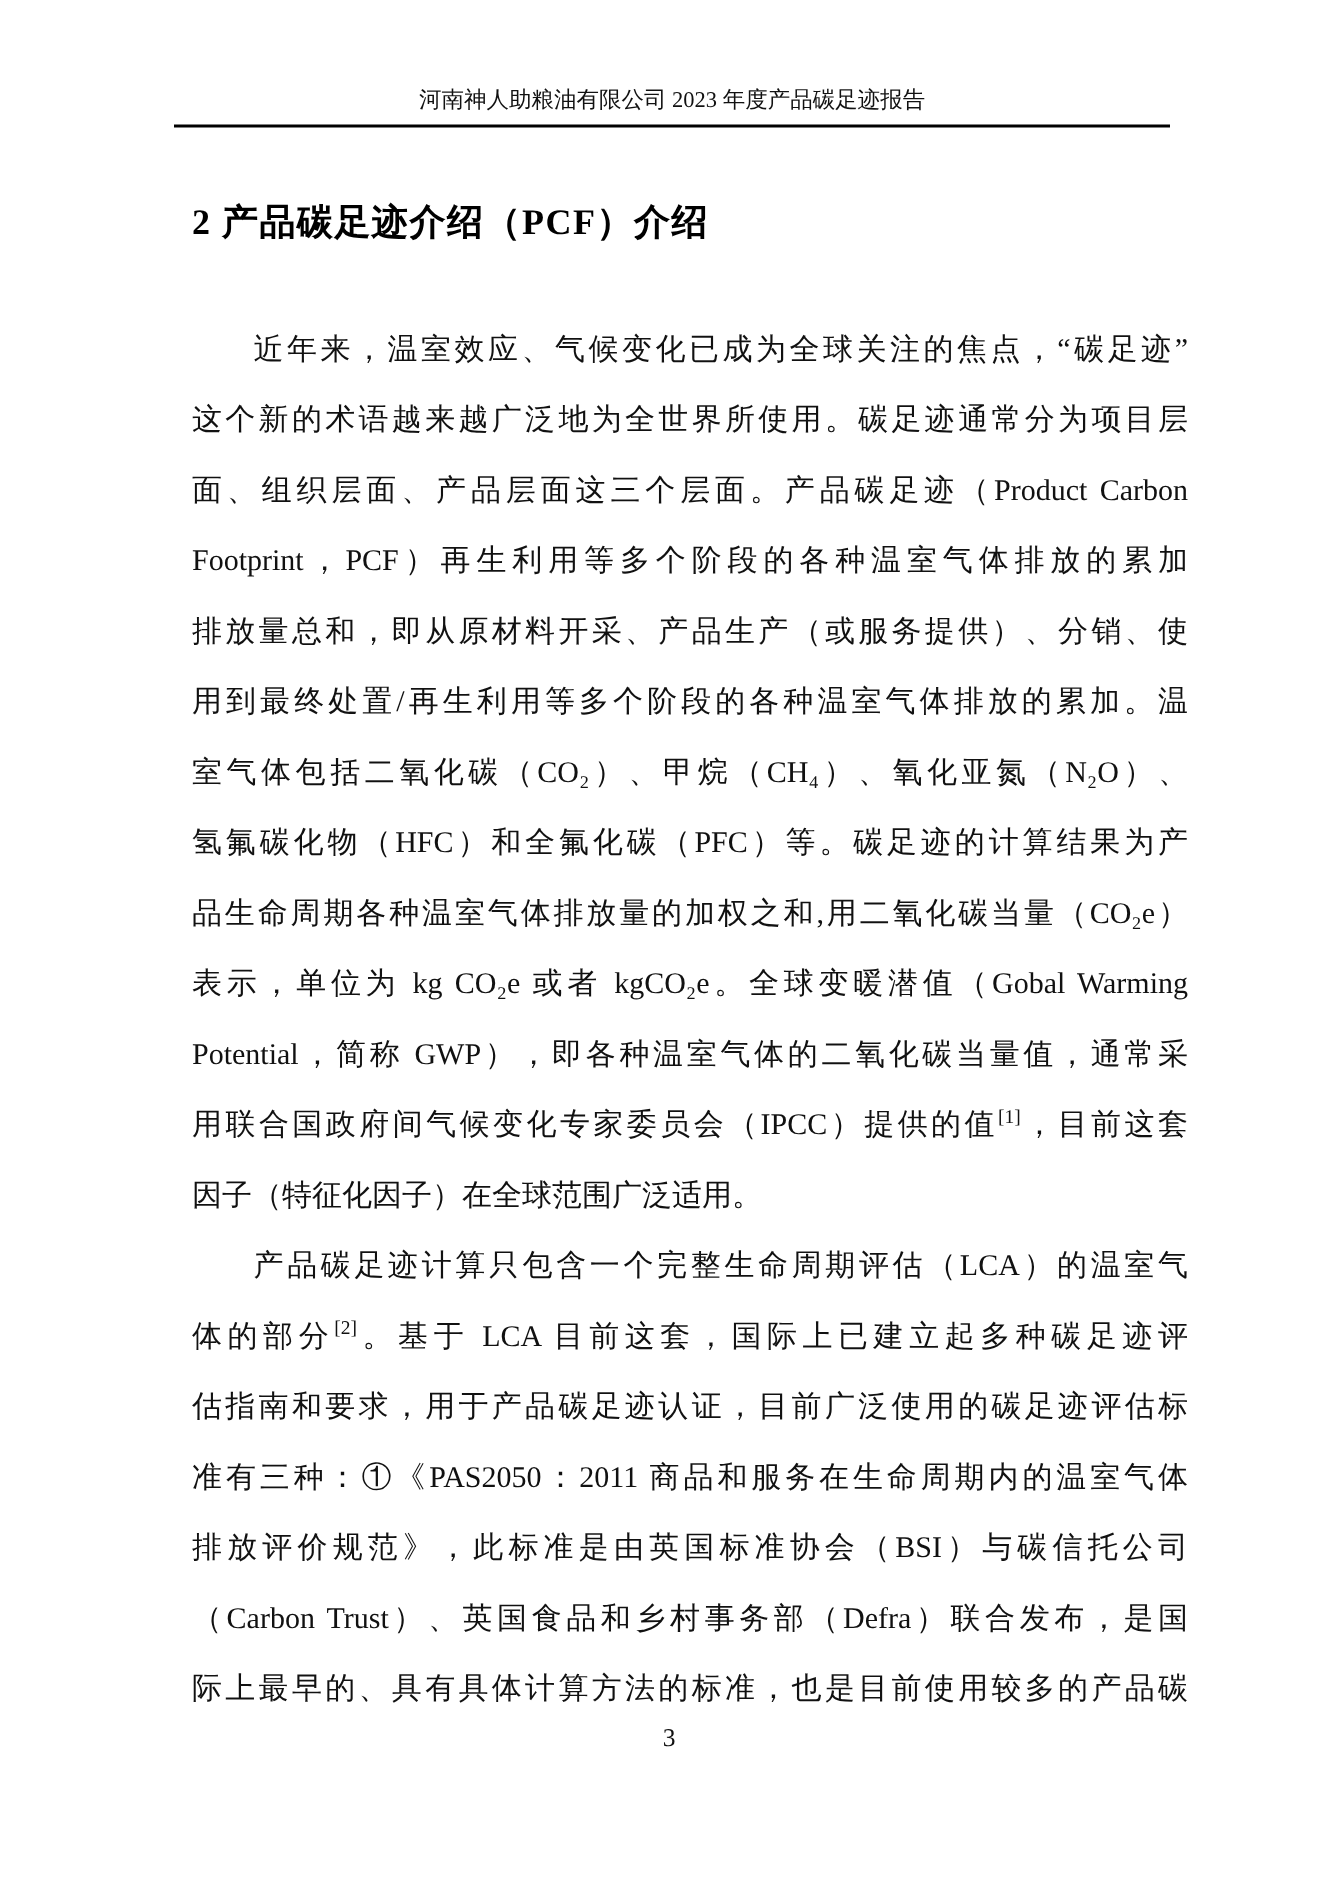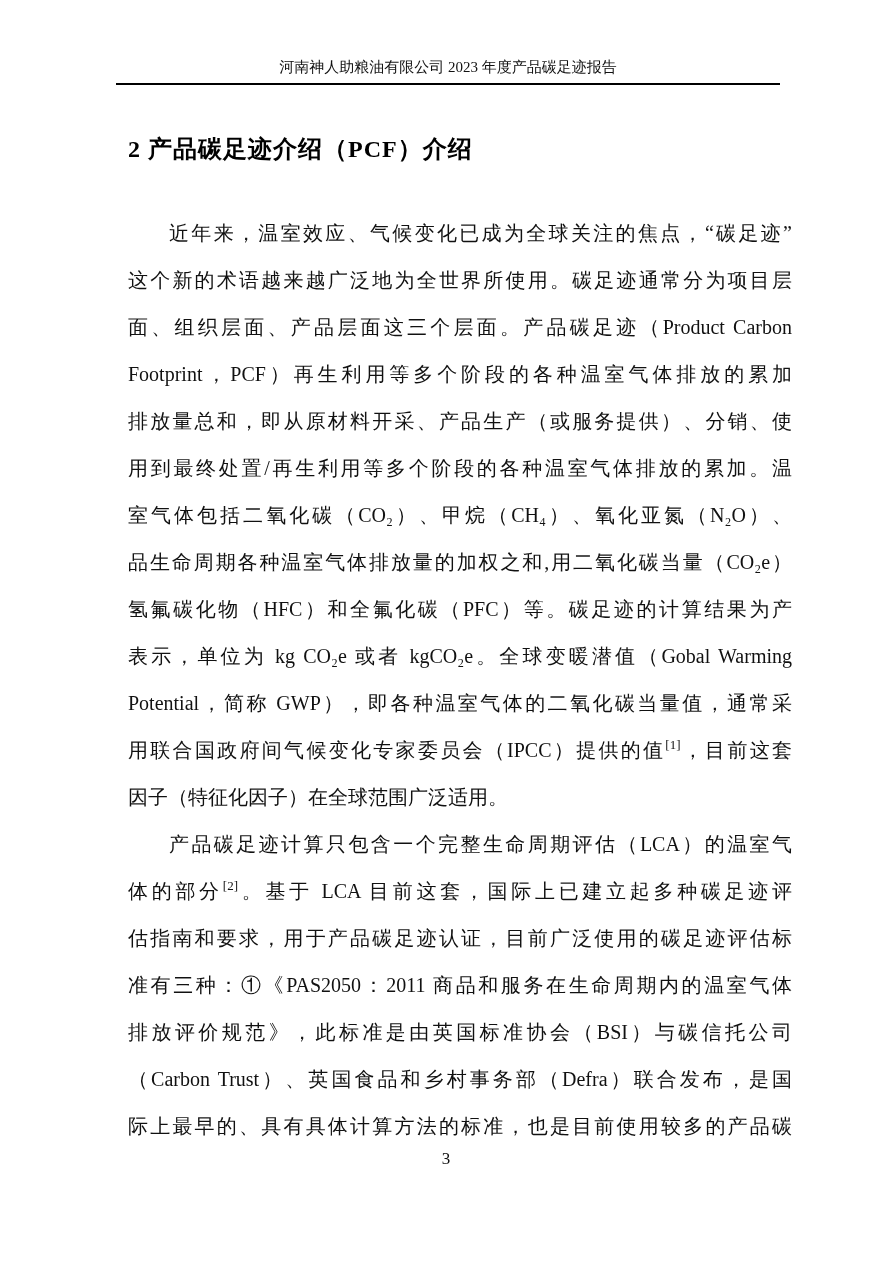--- a/index.html
+++ b/index.html
@@ -68,22 +68,22 @@
   <h1 class="heading">2 产品碳足迹介绍（PCF）介绍</h1>
 
   <div class="content">
     <div class="line indent">近年来，温室效应、气候变化已成为全球关注的焦点，“碳足迹”</div>
     <div class="line">这个新的术语越来越广泛地为全世界所使用。碳足迹通常分为项目层</div>
     <div class="line">面、组织层面、产品层面这三个层面。产品碳足迹（Product Carbon</div>
     <div class="line">Footprint，PCF）再生利用等多个阶段的各种温室气体排放的累加</div>
     <div class="line">排放量总和，即从原材料开采、产品生产（或服务提供）、分销、使</div>
     <div class="line">用到最终处置/再生利用等多个阶段的各种温室气体排放的累加。温</div>
     <div class="line">室气体包括二氧化碳（CO₂）、甲烷（CH₄）、氧化亚氮（N₂O）、</div>
+    <div class="line">氢氟碳化物（HFC）和全氟化碳（PFC）等。碳足迹的计算结果为产</div>
     <div class="line">品生命周期各种温室气体排放量的加权之和,用二氧化碳当量（CO₂e）</div>
-    <div class="line">氢氟碳化物（HFC）和全氟化碳（PFC）等。碳足迹的计算结果为产</div>
     <div class="line">表示，单位为 kg CO₂e 或者 kgCO₂e。全球变暖潜值（Gobal Warming</div>
     <div class="line">Potential，简称 GWP），即各种温室气体的二氧化碳当量值，通常采</div>
     <div class="line"><span>用联合国政府间气候变化专家委员会（IPCC）提供的值</span><sup class="fn">[1]</sup><span>，目前这套</span></div>
     <div class="line plast">因子（特征化因子）在全球范围广泛适用。</div>
 
     <div class="line indent">产品碳足迹计算只包含一个完整生命周期评估（LCA）的温室气</div>
     <div class="line"><span>体的部分</span><sup class="fn">[2]</sup><span>。基于 LCA 目前这套，国际上已建立起多种碳足迹评</span></div>
     <div class="line">估指南和要求，用于产品碳足迹认证，目前广泛使用的碳足迹评估标</div>
     <div class="line">准有三种：①《PAS2050：2011 商品和服务在生命周期内的温室气体</div>
     <div class="line">排放评价规范》，此标准是由英国标准协会（BSI）与碳信托公司</div>

